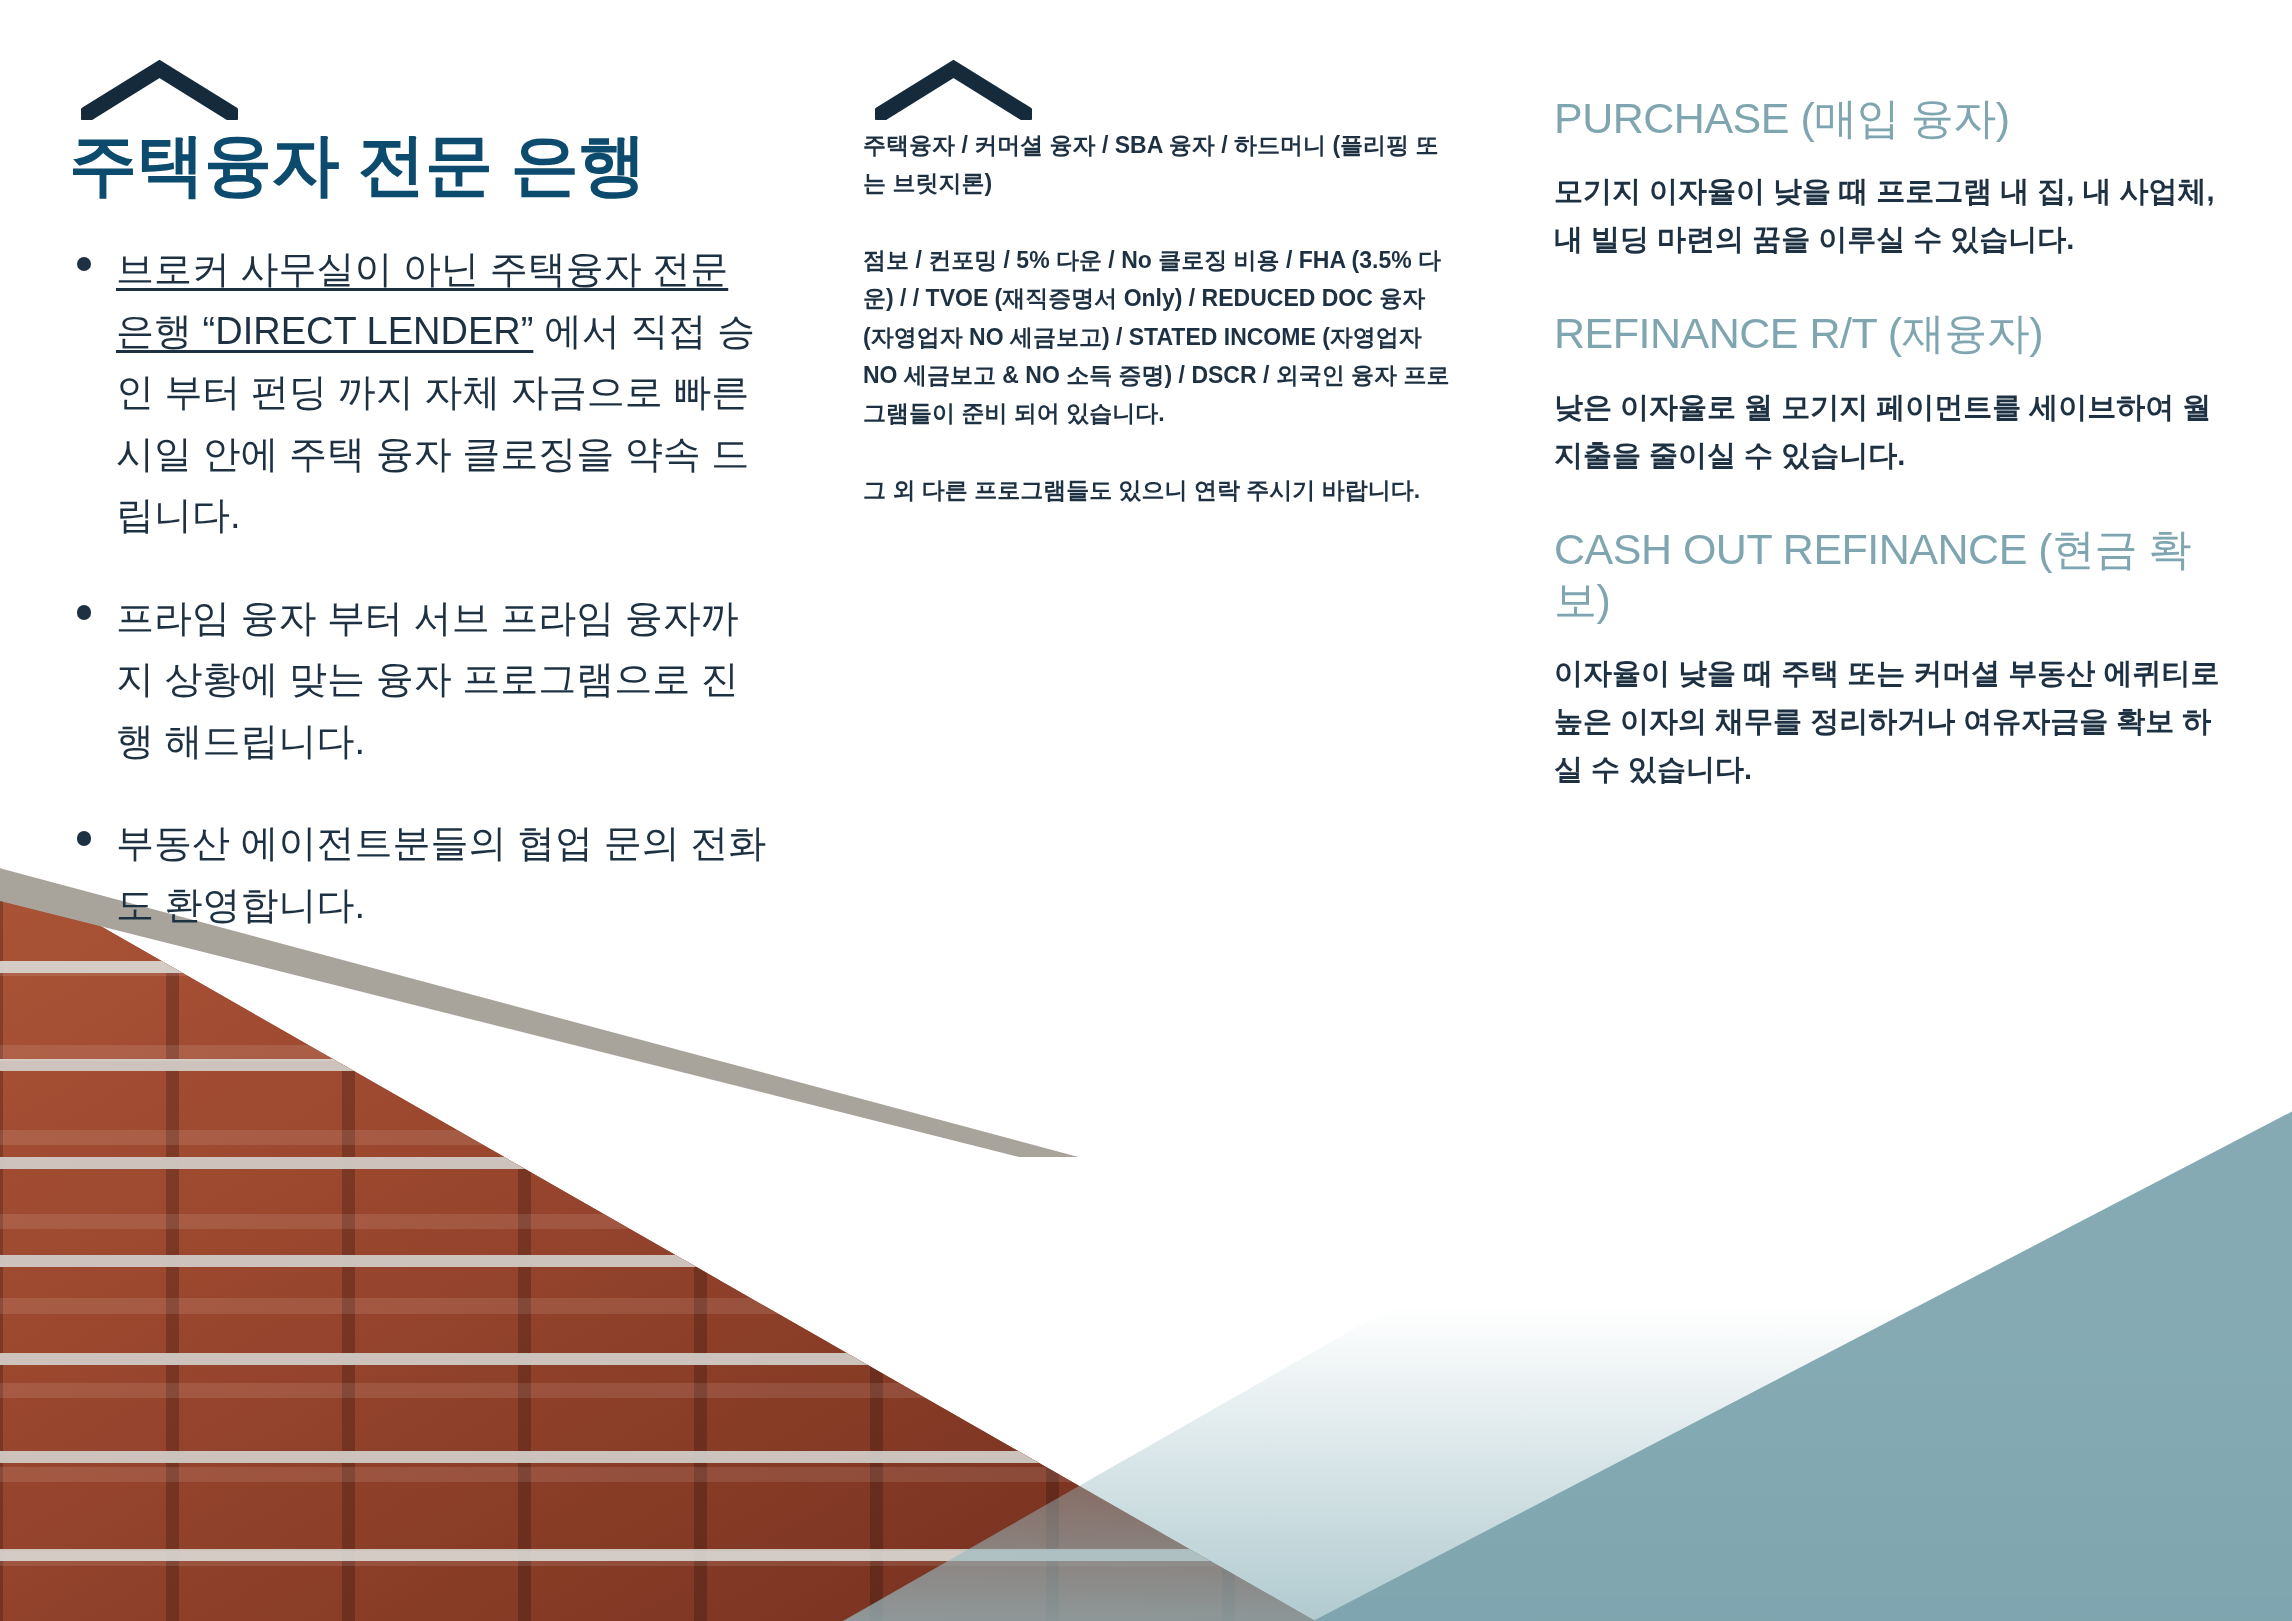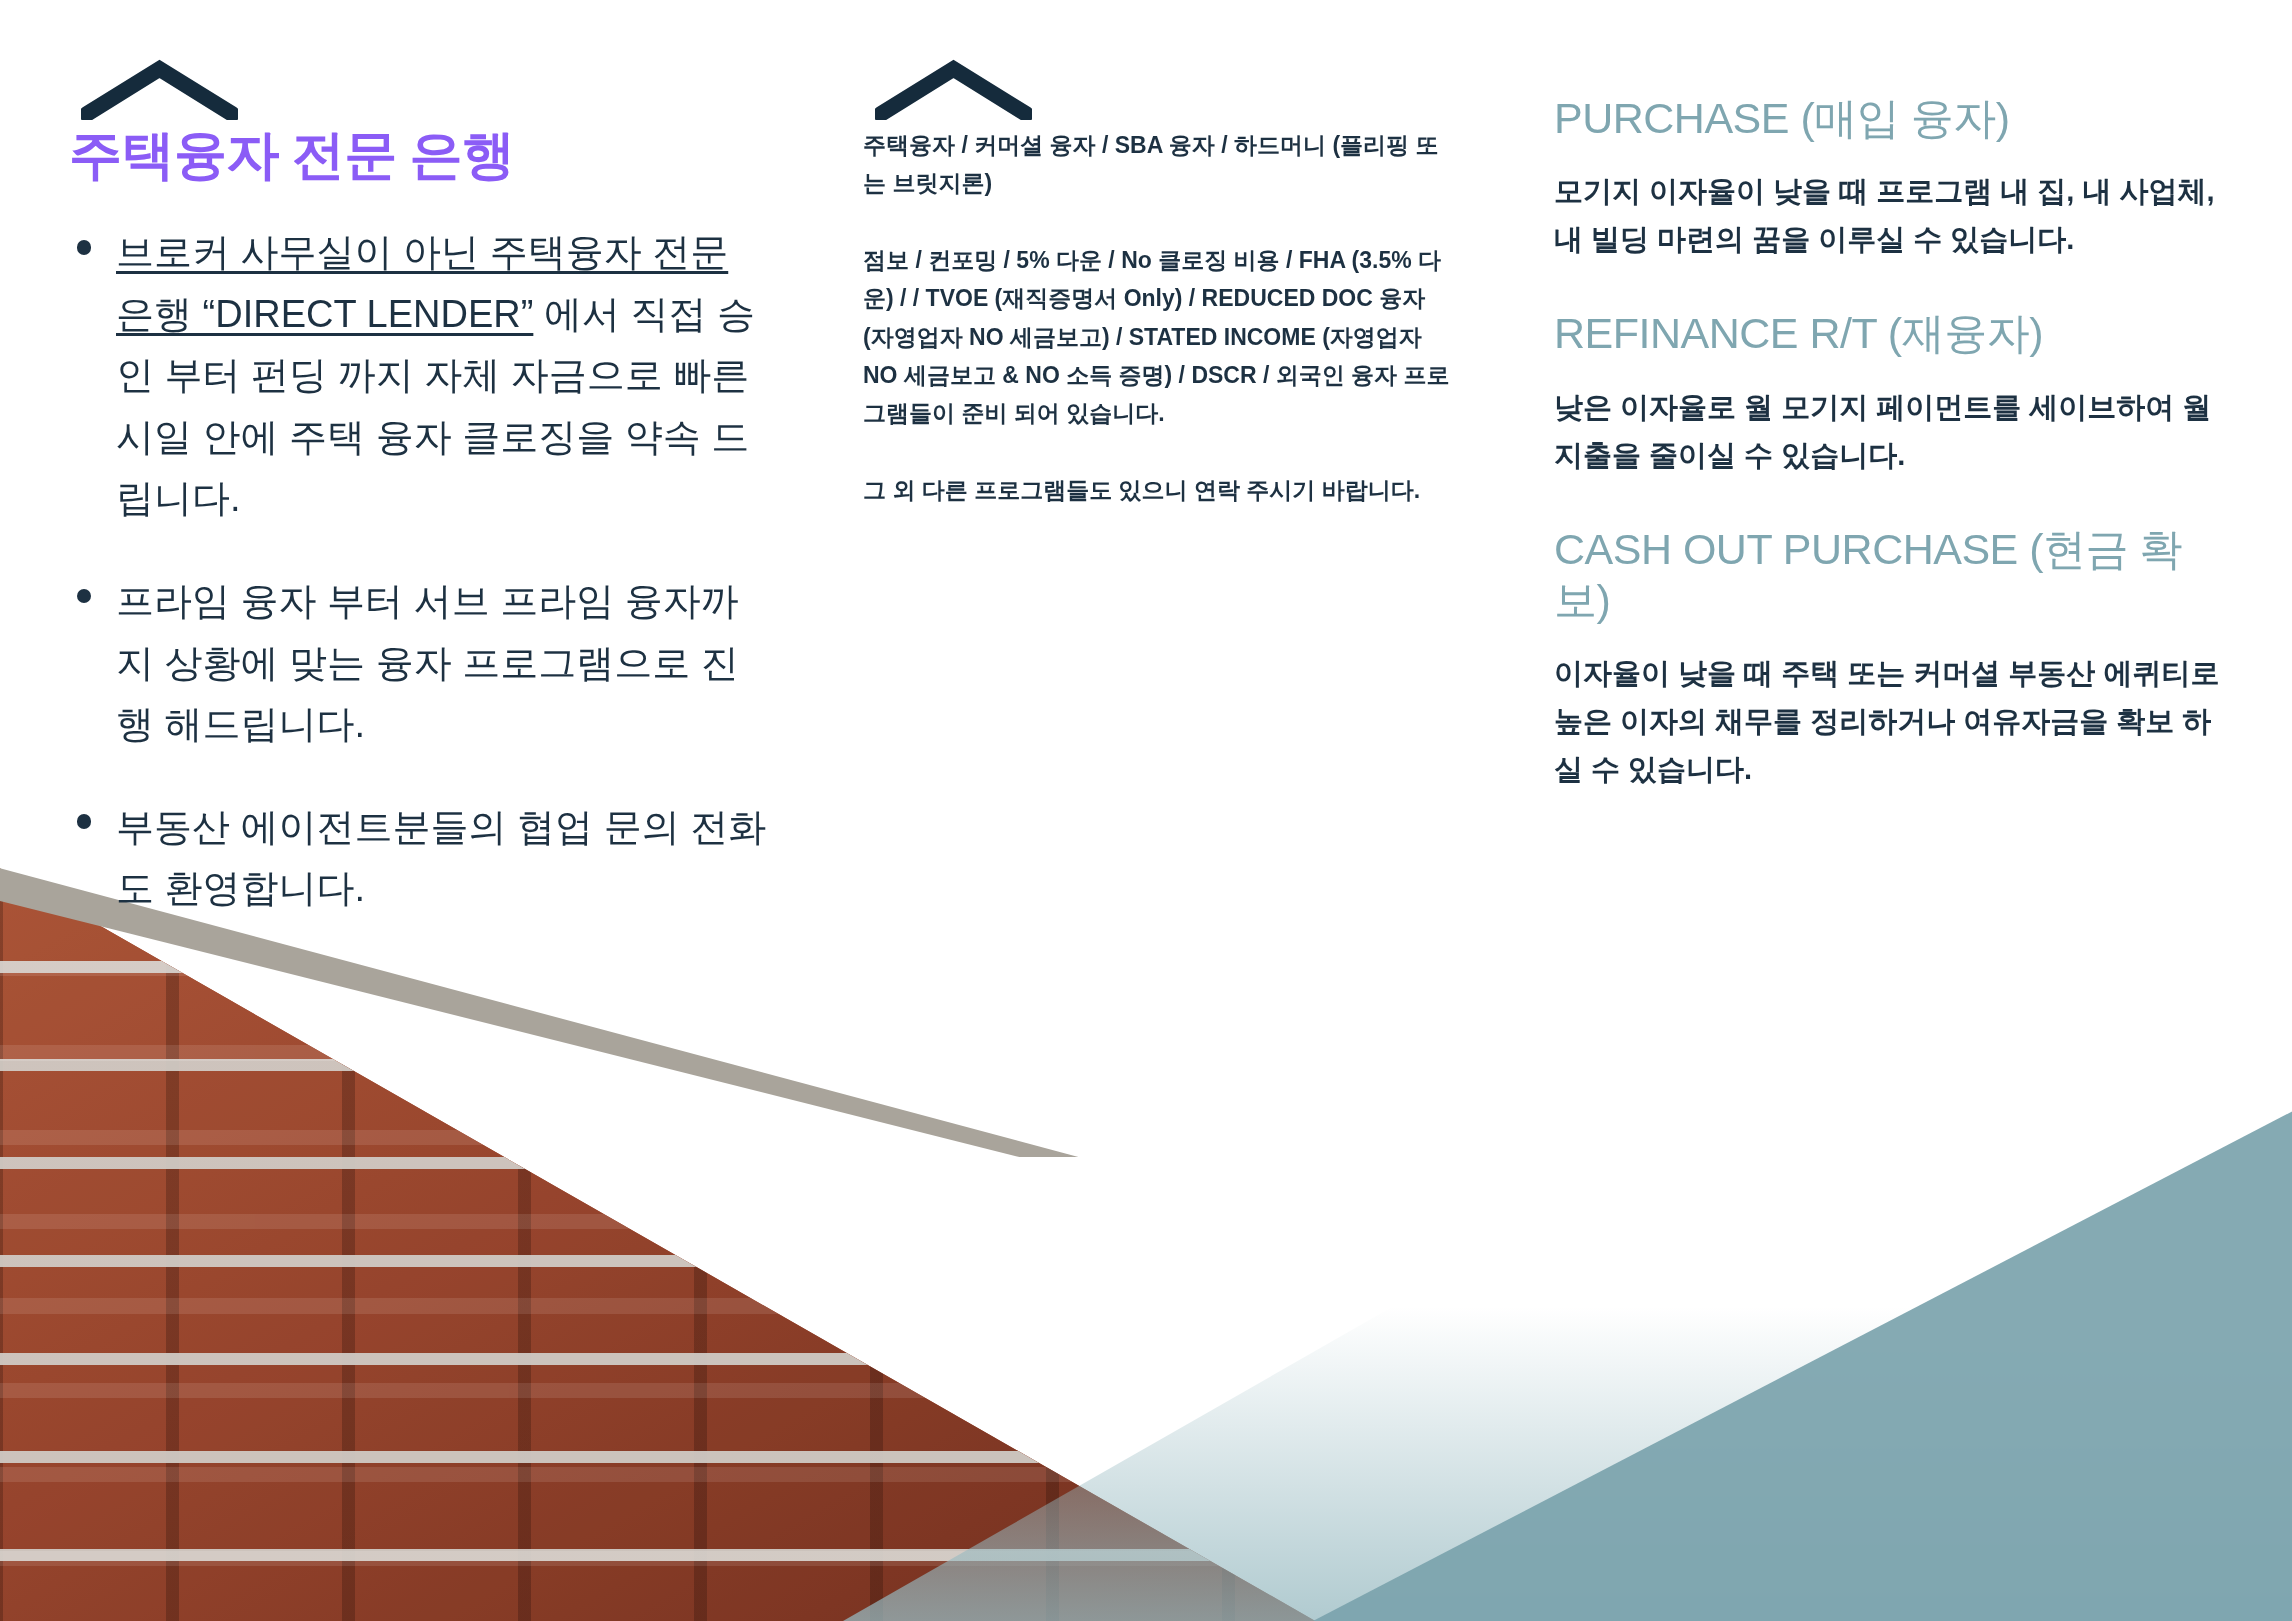--- a/index.html
+++ b/index.html
@@ -109,26 +109,25 @@
   .col-2 { left: 863px; top: 59px;  width: 598px; }
   .col-3 { left: 1554px; top: 93px; width: 676px; }
 
   .chevron {
     display: block;
     margin: 0 0 5.9px 11.8px;
   }
 
   h1.section-title {
     margin: 0 0 37px 0;
-    font-size: 53px;
+    font-size: 68px;
     line-height: 1.12;
     font-weight: 700;
     letter-spacing: -0.5px;
-    color: #8b5cf6;
-    font-family: Liberation Serif, serif;
+    color: #0c4a6e;
   }
 
   ul.bullets {
     list-style: none;
     margin: 0;
     padding: 0;
   }
   ul.bullets li {
     position: relative;
     padding-left: 47px;
@@ -222,19 +221,19 @@
   <section class="col col-3">
     <div class="block">
       <h2 class="teal-head">PURCHASE (매입 융자)</h2>
       <p>모기지 이자율이 낮을 때 프로그램 내 집, 내 사업체, 내 빌딩 마련의 꿈을 이루실 수 있습니다.</p>
     </div>
     <div class="block">
       <h2 class="teal-head">REFINANCE R/T (재융자)</h2>
       <p>낮은 이자율로 월 모기지 페이먼트를 세이브하여 월 지출을 줄이실 수 있습니다.</p>
     </div>
     <div class="block">
-      <h2 class="teal-head">CASH OUT PURCHASE (현금 확보)</h2>
+      <h2 class="teal-head">CASH OUT REFINANCE (현금 확보)</h2>
       <p>이자율이 낮을 때 주택 또는 커머셜 부동산 에퀴티로 높은 이자의 채무를 정리하거나 여유자금을 확보 하실 수 있습니다.</p>
     </div>
   </section>
 
 </div>
 
 
 </body></html>

